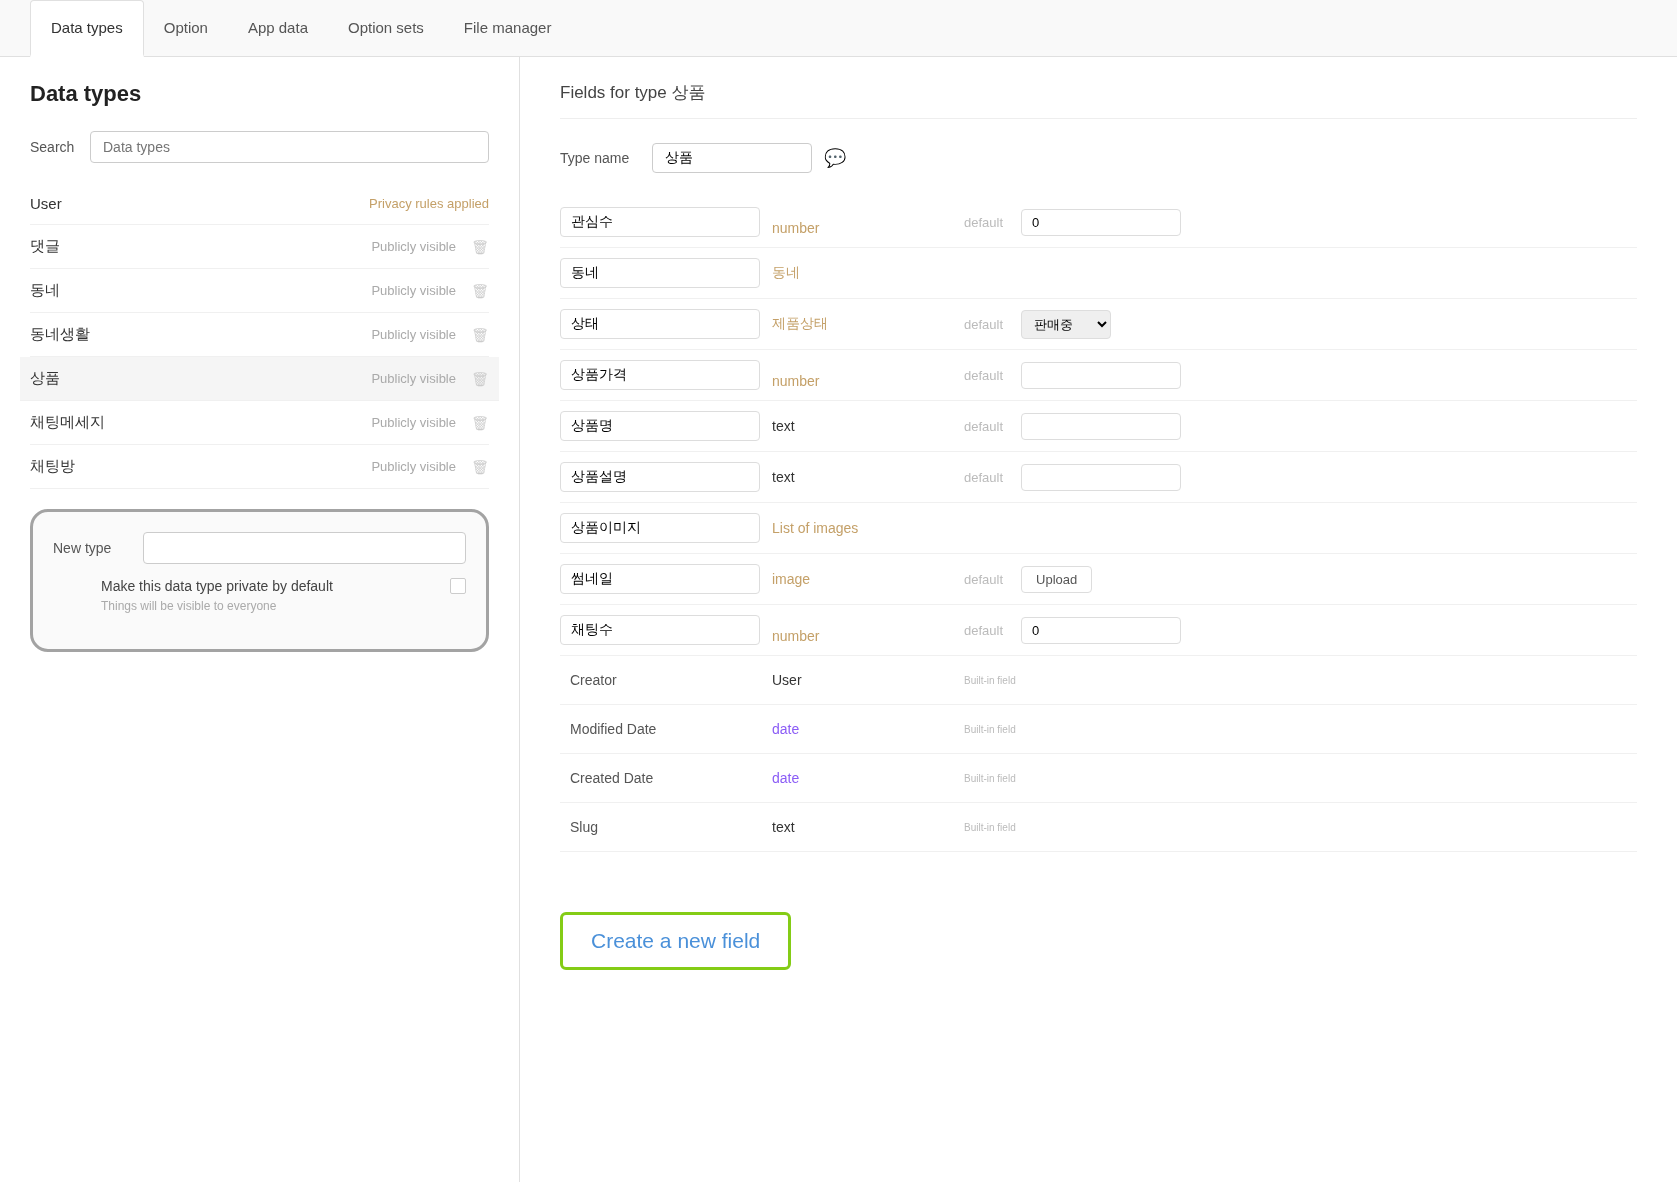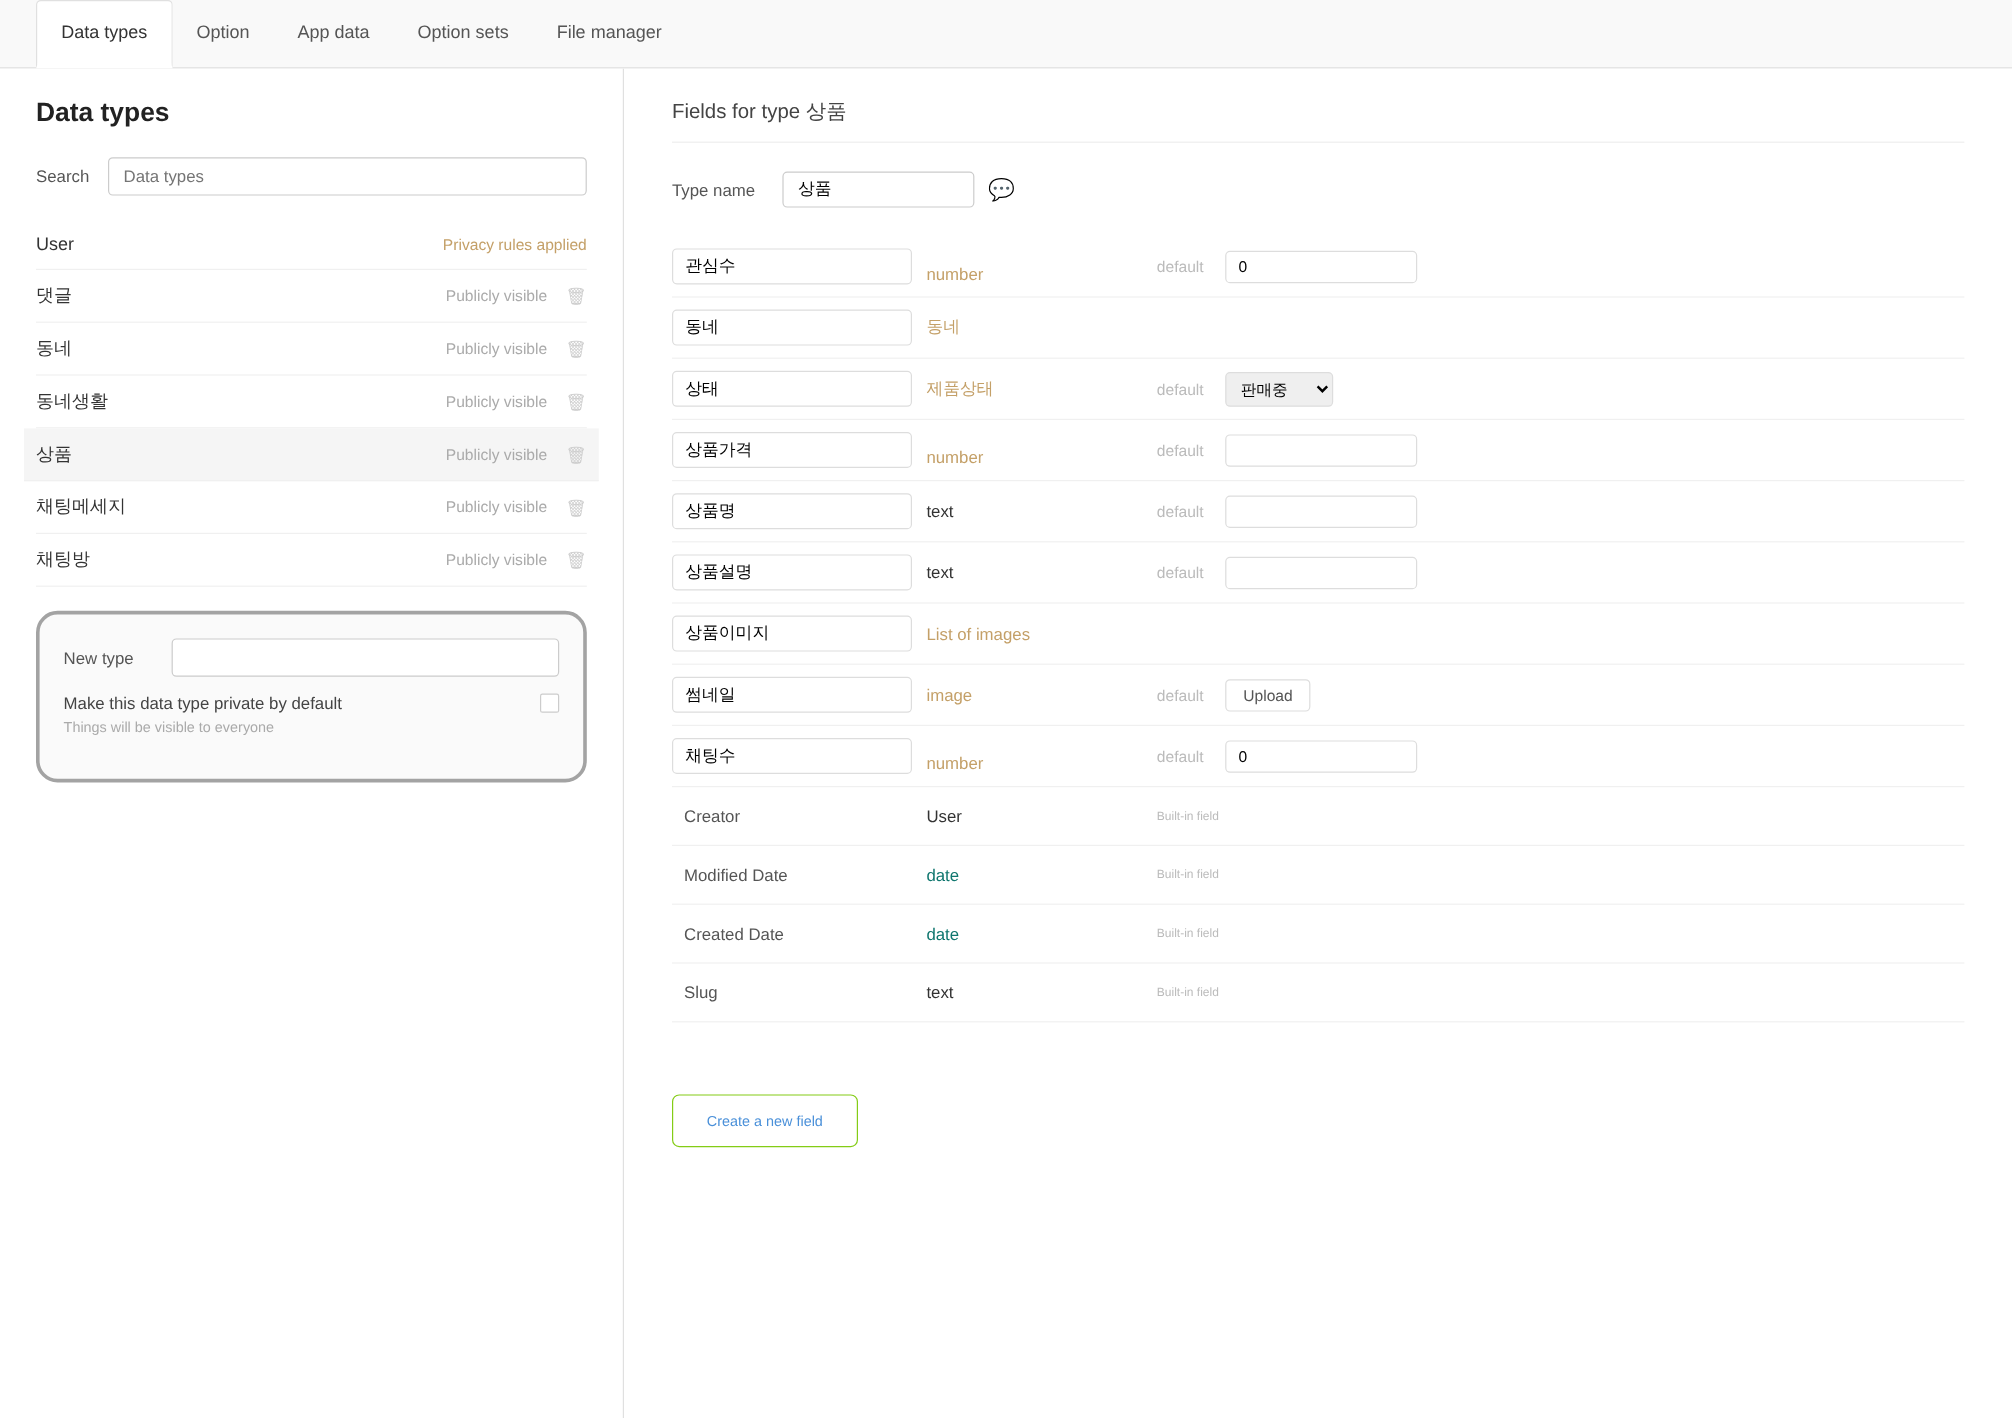--- a/index.html
+++ b/index.html
@@ -145,20 +145,21 @@
       border-radius: 4px;
       font-size: 14px;
       outline: none;
       background: #fff;
     }
     .private-row {
       display: flex;
       align-items: flex-start;
       gap: 10px;
       margin-bottom: 16px;
+      margin-left: 48px;
     }
     .private-text {
       flex: 1;
     }
     .private-label {
       font-size: 14px;
       color: #444;
       display: block;
       margin-bottom: 3px;
     }
@@ -258,21 +259,21 @@
       width: 180px;
       min-width: 180px;
       font-size: 14px;
     }
     .field-type-number { color: #c4a068; margin-top: 12px; }
     .field-type-text { color: #333; }
     .field-type-custom { color: #c4a068; }
     .field-type-image { color: #c4a068; }
     .field-type-list { color: #c4a068; }
     .field-type-user { color: #333; }
-    .field-type-date { color: #0f766e; }
+    .field-type-date { color: #8b5cf6; }
     .field-default-label {
       font-size: 13px;
       color: #bbb;
       margin-right: 6px;
     }
     .field-default-input {
       padding: 5px 10px;
       border: 1px solid #ddd;
       border-radius: 4px;
       font-size: 13px;
@@ -298,25 +299,25 @@
     }
     .field-builtin {
       font-size: 10px;
       color: #bbb;
     }
 
     
     .create-field-btn {
       margin-top: 30px;
       padding: 14px 28px;
-      border: 1px solid #84cc16;
+      border: 3px solid #84cc16;
       border-radius: 6px;
       background: #fff;
       color: #4a90d9;
-      font-size: 12px;
+      font-size: 21px;
       cursor: pointer;
       display: inline-block;
     }
   </style>
 </head>
 <body>
 
 <div class="top-nav">
   <div class="nav-tab active">Data types</div>
   <div class="nav-tab">Option</div>

